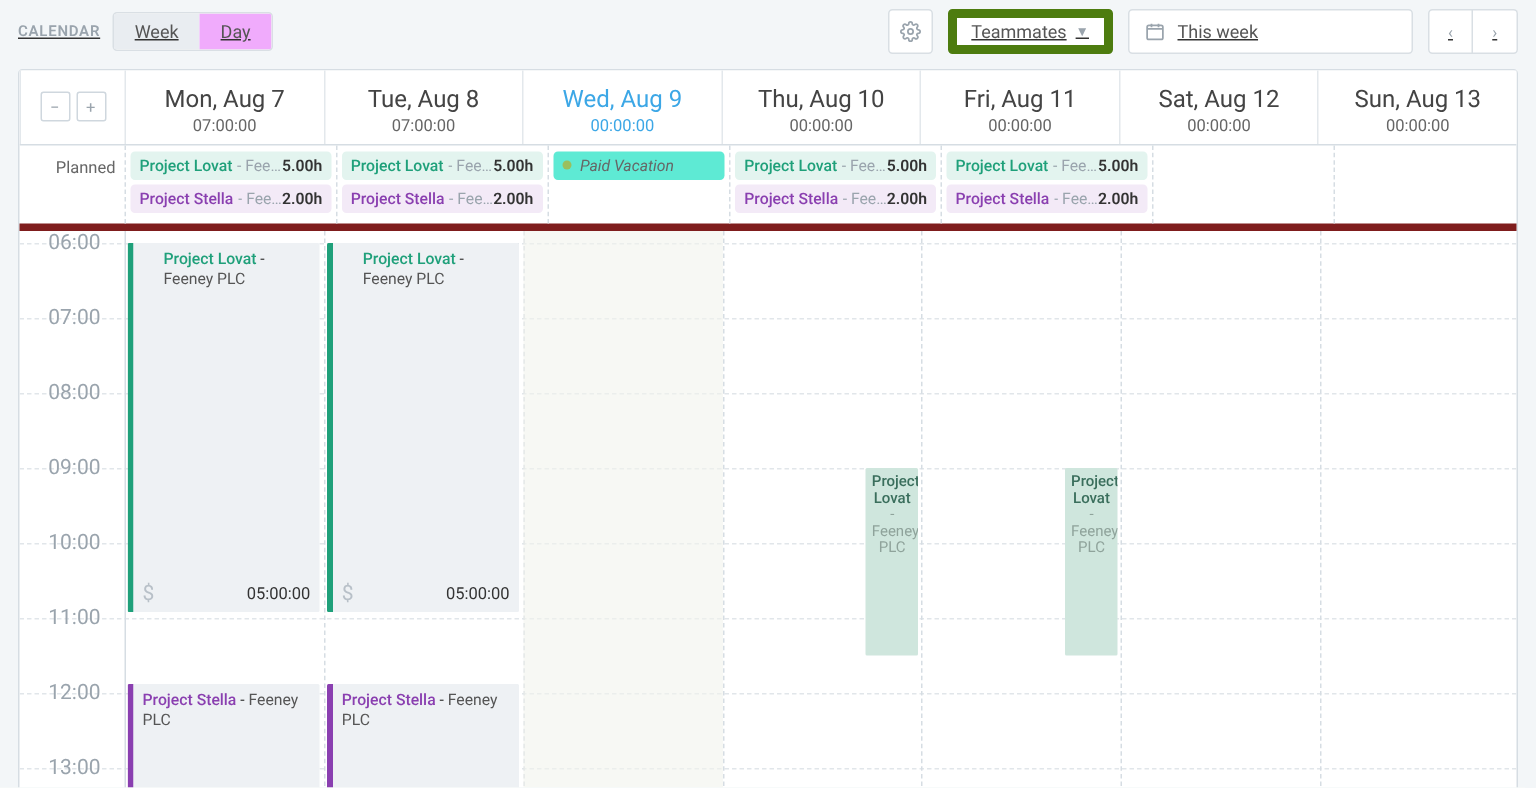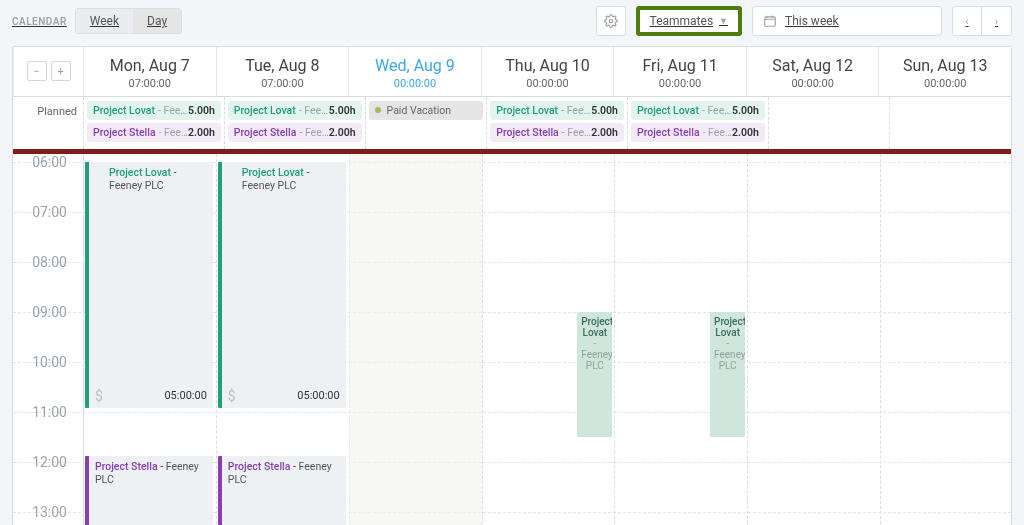--- a/index.html
+++ b/index.html
@@ -4,25 +4,25 @@
 <style>
   * { box-sizing: border-box; font-family: -apple-system, BlinkMacSystemFont, "Segoe UI", Roboto, Arial, sans-serif; }
   html,body { margin:0; padding:0; background:#f3f6f8; color:#333; }
   .page { width:1024px; height:525px; overflow:hidden; position:relative; background:#f3f6f8; }
 
   
   .topbar { height:36px; padding:6px 12px 0 12px; display:flex; align-items:center; justify-content:space-between;text-decoration:underline; }
   .tb-left { display:flex; align-items:center; }
   .cal-label { font-size:10px; letter-spacing:.5px; color:#9aa4ad; margin-right:8px; font-weight:600;}
   .seg { display:flex; border:1px solid #d9dfe4; border-radius:3px; overflow:hidden; background:#fff; }
-  .seg button { border:none; background:#e5e5e5; padding:5px 14px; font-size:12px; color:#555; cursor:pointer; }
+  .seg button { border:none; background:#f0abfc; padding:5px 14px; font-size:12px; color:#555; cursor:pointer; }
   .seg button.active { background:#e9edf1; }
   .tb-right { display:flex; align-items:center; gap:10px; }
   .iconbtn { width:30px; height:30px; border:1px solid #d9dfe4; border-radius:3px; background:#fff; display:flex; align-items:center; justify-content:center; color:#9aa4ad; cursor:pointer; }
-  .dd { border:4px solid #4d7c0f; border-radius:3px; background:#fff; height:30px; padding:0 10px; display:flex; align-items:center; gap:6px; font-size:12px; color:#555; cursor:pointer;}
+  .dd { border:6px solid #4d7c0f; border-radius:3px; background:#fff; height:30px; padding:0 10px; display:flex; align-items:center; gap:6px; font-size:12px; color:#555; cursor:pointer;}
   .range { border:1px solid #d9dfe4; border-radius:3px; background:#fff; height:30px; display:flex; align-items:center; gap:8px; padding:0 10px; font-size:12px; color:#555; width:190px;}
   .nav { display:flex; }
   .nav .iconbtn { border-radius:3px 0 0 3px; }
   .nav .iconbtn + .iconbtn { border-left:none; border-radius:0 3px 3px 0; }
 
   
   .cal { margin:10px 12px 0 12px; background:#fff; border:1px solid #d6dde3; border-radius:3px 3px 0 0; width:calc(100% - 24px);}
   .row { display:grid; grid-template-columns:70px repeat(7, 1fr); }
   .cell { border-left:1px dashed #d6dde3; padding:6px 4px; font-size:11px; position:relative; min-height:20px;}
   .cell:first-child { border-left:none; }
@@ -38,21 +38,21 @@
   .planned { border-bottom:5px solid #7f1d1d; }
   .planned .cell { padding:4px 3px; }
   .planned .cell + .cell { border-left:1px dashed #d6dde3;}
   .planned .side-label { text-align:right; font-size:11px; color:#666; padding:8px 6px 4px 0;}
   .chip { border-radius:3px; padding:3px 6px; font-size:10.5px; margin-bottom:3px; display:flex; align-items:center; white-space:nowrap; overflow:hidden;}
   .chip .proj { font-weight:500; }
   .chip .cli  { color:#9aa4ad; margin-left:3px; overflow:hidden; text-overflow:ellipsis; flex:1;}
   .chip .hrs  { color:#333; font-weight:600; margin-left:auto; }
   .chip.lovat  { background:#e3f4ef; } .chip.lovat .proj{ color:#1fa07a;}
   .chip.stella { background:#f3eaf7; } .chip.stella .proj{ color:#8a3fb0;}
-  .chip.vac { background:#e5e5e5; color:#666; }
+  .chip.vac { background:#5eead4; color:#666;font-style:italic; }
   .chip.vac .dot { width:6px; height:6px; border-radius:50%; background:#9bbf5d; margin-right:6px; display:inline-block;}
 
   
   .body { position:relative; height:380px; overflow:hidden; }
   .hour-row { position:absolute; left:0; width:100%; border-top:1px dashed #e1e6ea; }
   .hour-label { position:absolute; left:0; width:60px; text-align:right; font-size:14px; color:#9aa4ad; transform:translateY(-50%); padding-right:6px;}
   .vline { position:absolute; top:0; bottom:0; border-left:1px dashed #d6dde3; }
   .vline.solid { border-left:1px solid #d6dde3; }
 
   

